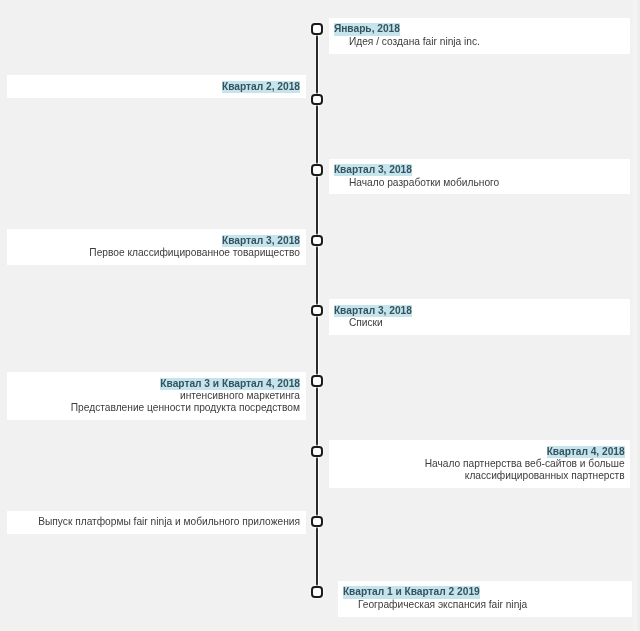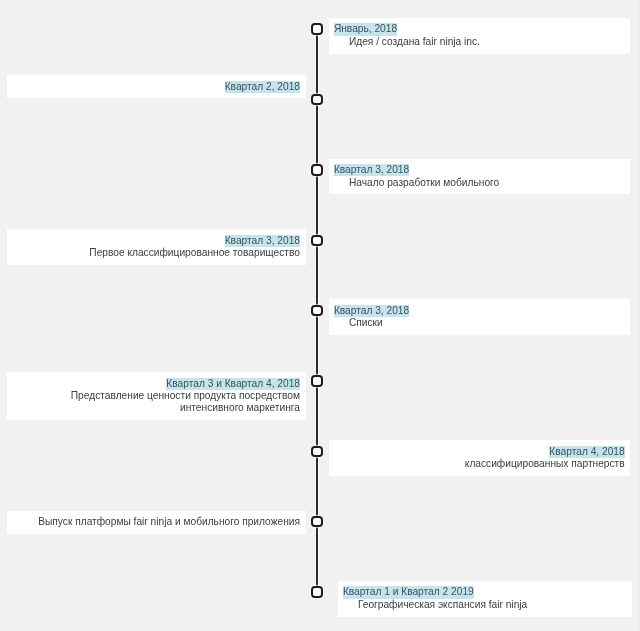--- a/index.html
+++ b/index.html
@@ -15,21 +15,21 @@
                #f4f4f4 4px,#f1f1f1 5px,#efefef 7px,#e9e9e9 8px);}
   .marker{position:absolute;width:11.8px;height:11.4px;left:310.9px;
           border:2px solid #1b1b1b;border-radius:3.9px;background:#fff;
           box-sizing:border-box;
           box-shadow:0 0 1.5px 0.8px rgba(253,253,253,0.85);z-index:3;}
   .card{position:absolute;background:#fff;box-sizing:border-box;
         padding:5.5px 5.6px 5.5px 5.2px;}
   .card.right{left:328.7px;width:301.6px;text-align:left;}
   .card.left{left:7px;width:298.6px;text-align:right;}
   .line{font-size:10.2px;line-height:12.4px;white-space:nowrap;}
-  .date{height:12.4px;}
+  .date{height:12.4px;font-weight:bold;}
   .date .hl{background:#c7e4ec;color:#33545f;display:inline-block;
             height:12.3px;line-height:12.3px;vertical-align:top;}
   .desc{color:#3c3c3c;padding-left:15px;}
 </style>
 </head>
 <body>
 
 <div class="timeline">
 
   <div class="axis" style="top: 29.2px; height: 563px;"></div>
@@ -59,27 +59,28 @@
 
   <div class="marker" style="top: 304.95px;"></div>
   <div class="card right" style="top: 299.4px;">
     <div class="line date"><span class="hl">Квартал 3, 2018</span></div>
     <div class="line desc">Списки</div>
   </div>
 
   <div class="marker" style="top: 375.325px;"></div>
   <div class="card left" style="top: 372px;">
     <div class="line date"><span class="hl">Квартал 3 и Квартал 4, 2018</span></div>
+    <div class="line desc">интенсивного маркетинга</div>
     <div class="line desc">Представление ценности продукта посредством</div>
-    <div class="line desc">интенсивного маркетинга</div>
   </div>
 
   <div class="marker" style="top: 445.7px;"></div>
   <div class="card right" style="top: 440.15px; text-align: right;">
     <div class="line date"><span class="hl">Квартал 4, 2018</span></div>
+    <div class="line desc">Начало партнерства веб-сайтов и больше</div>
     <div class="line desc">классифицированных партнерств</div>
   </div>
 
   <div class="marker" style="top: 516.075px;"></div>
   <div class="card left" style="top: 510.525px;">
     <div class="line desc">Выпуск платформы fair ninja и мобильного приложения</div>
   </div>
 
   <div class="marker" style="top: 586.45px;"></div>
   <div class="card right" style="top: 580.9px; margin-left: 9px;">

